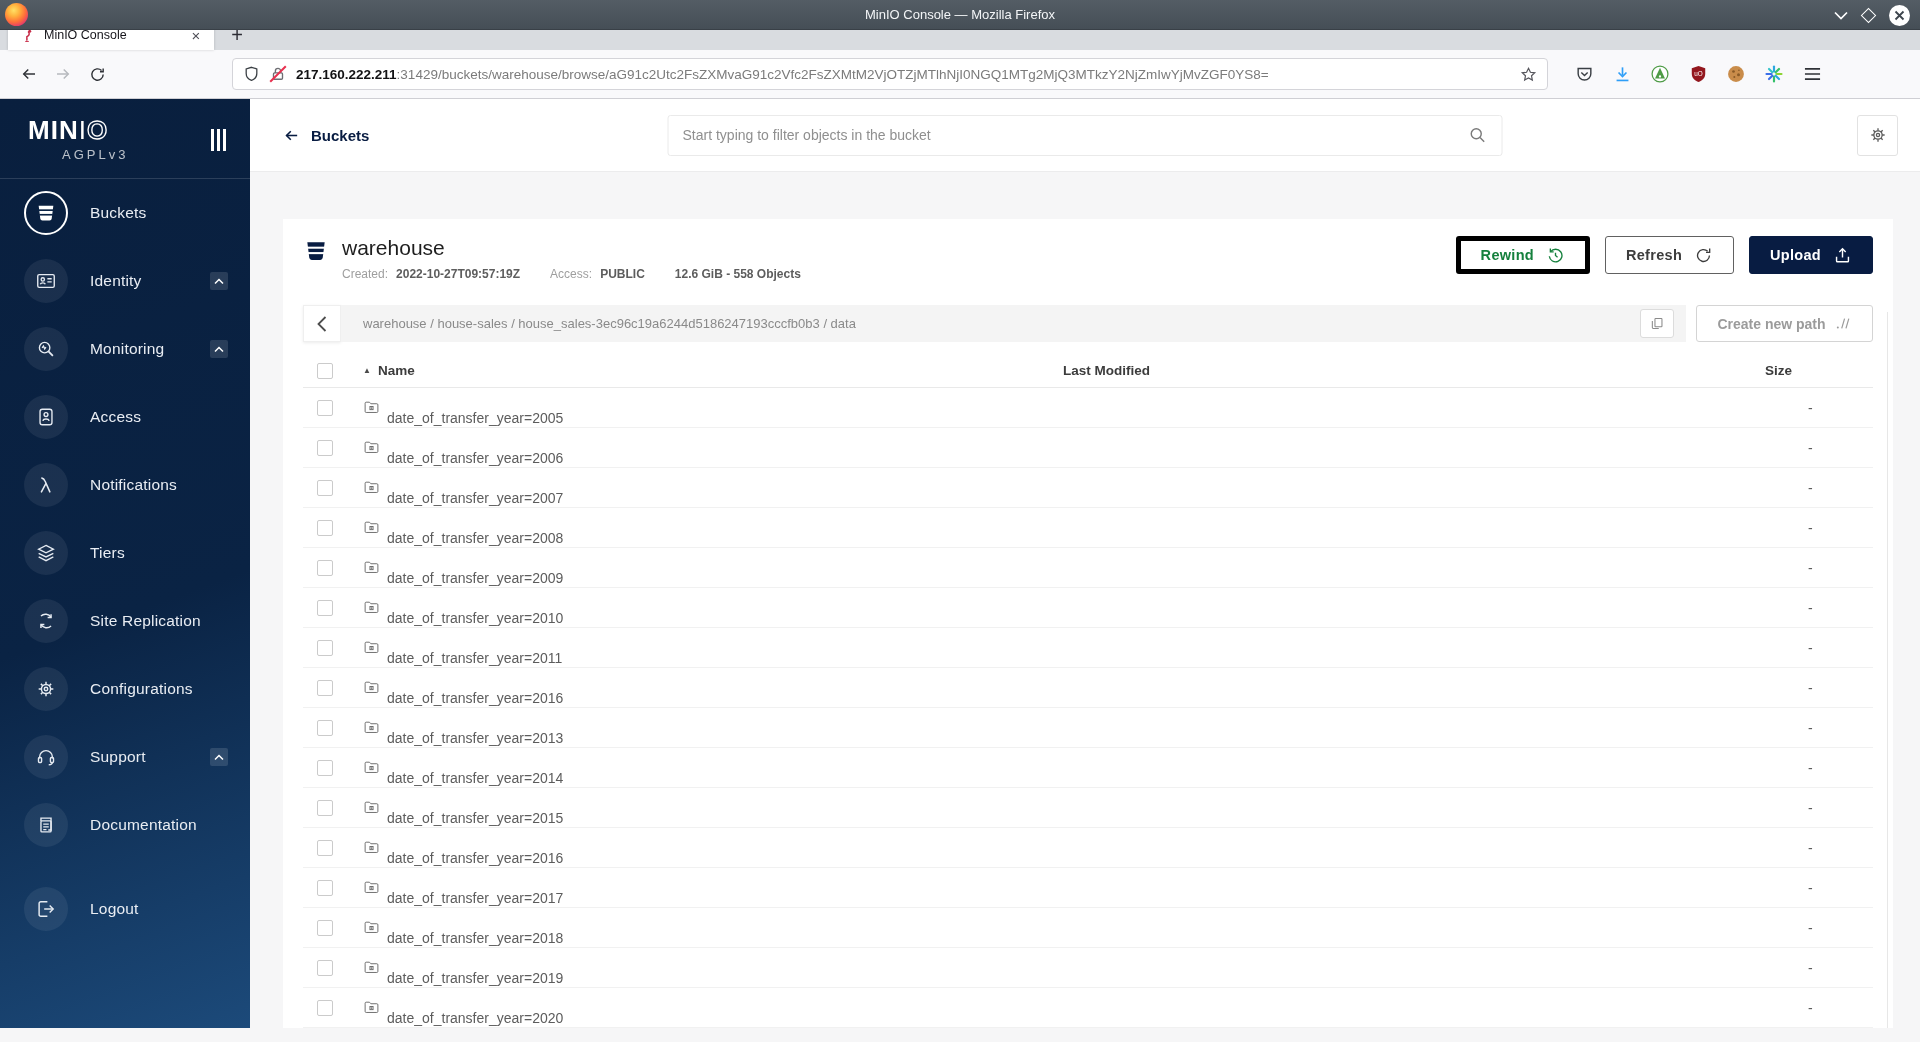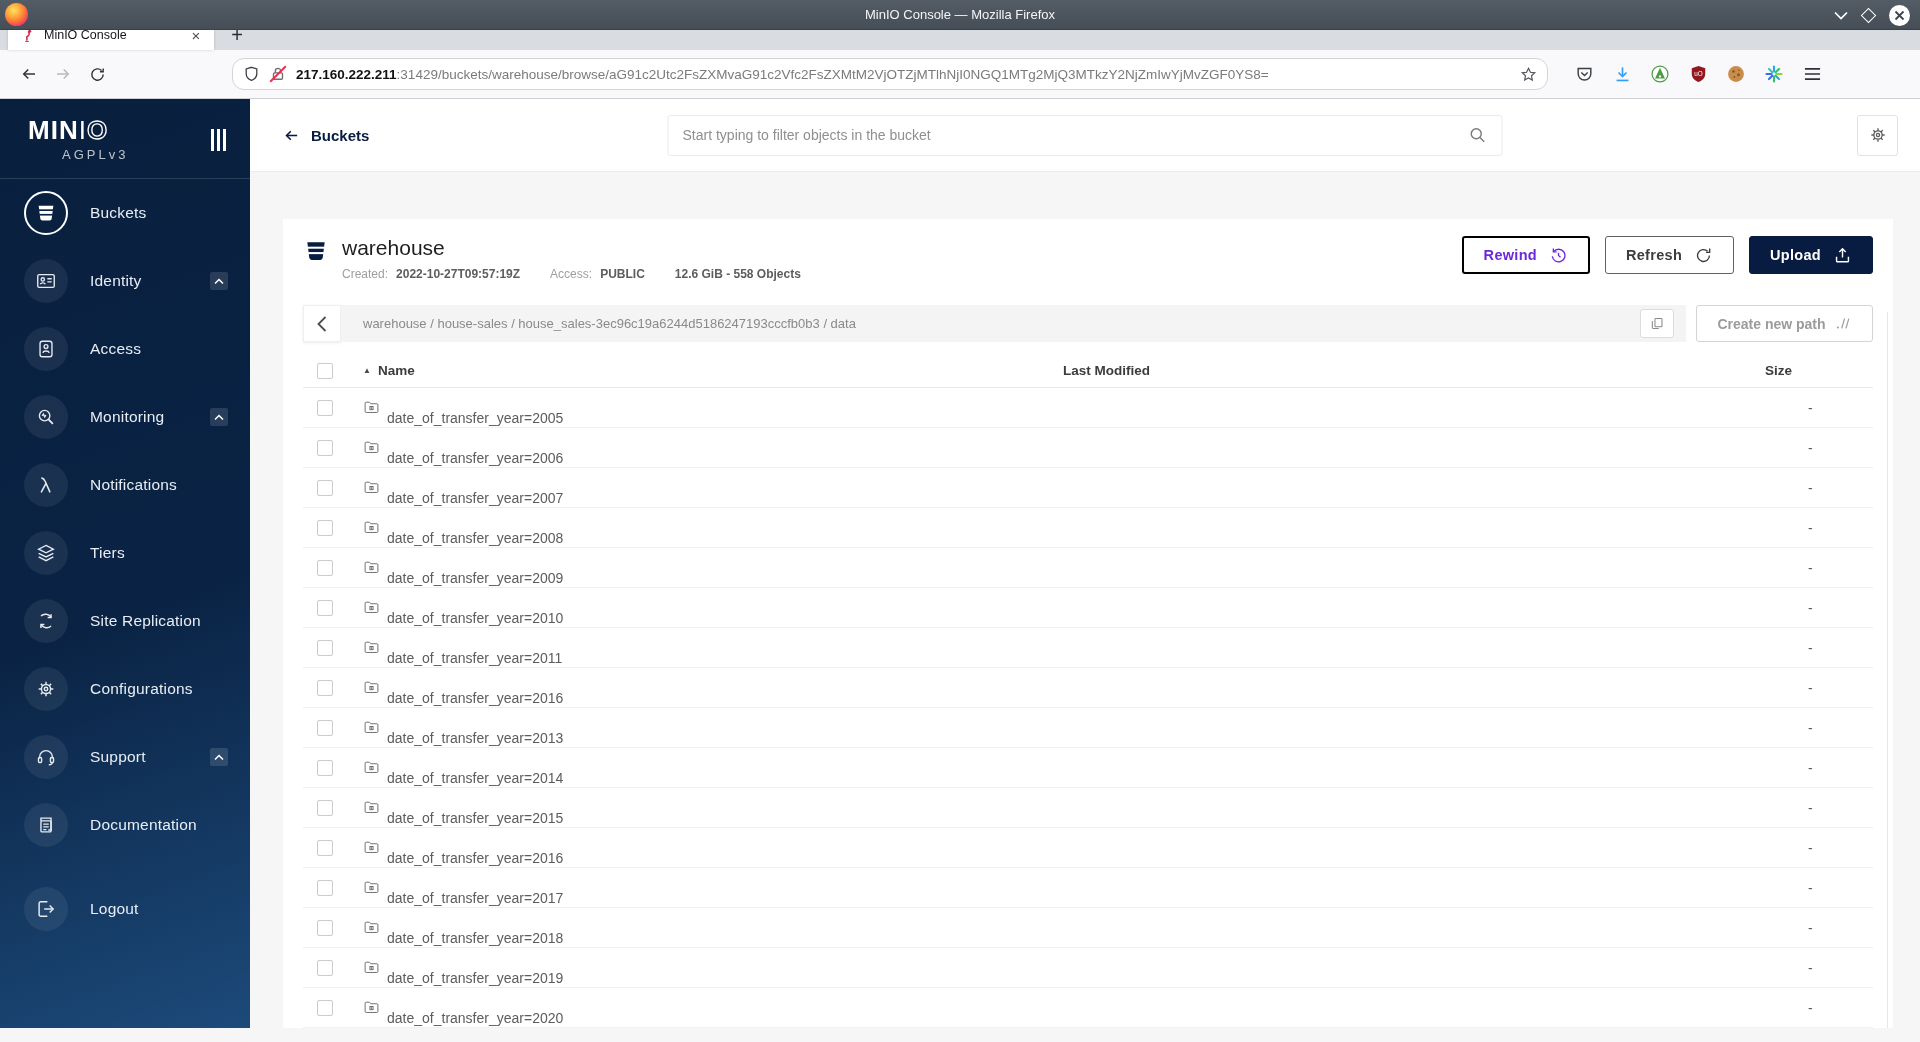--- a/index.html
+++ b/index.html
@@ -23,21 +23,21 @@
   .tabbar { height:20px; background:#d9dce0; display:flex; align-items:flex-end; padding-left:8px; }
   .tab { width:206px; height:30px; background:#fff; border-radius:4px 4px 0 0; display:flex; align-items:center;
          padding:0 8px 0 12px; box-shadow:0 0 3px rgba(0,0,0,.18); }
   .tab-label { font-size:12.5px; color:#15141a; margin-left:9px; flex:1; white-space:nowrap; overflow:hidden; }
   .tab-close { width:20px; height:20px; font-size:15px; color:#4f4f57; display:flex; align-items:center; justify-content:center; }
   .newtab { width:30px; height:30px; font-size:20px; color:#2b2b33; display:flex; align-items:center; justify-content:center; margin-left:8px; }
 
   
   .toolbar { height:49px; background:#f9f9fb; border-bottom:1px solid #cfcfd4; display:flex; align-items:center; padding:0 12px; }
   .nav-btn { width:34px; height:32px; display:flex; align-items:center; justify-content:center; border-radius:4px; }
-  .urlbar { margin-left:118px; width:1316px; height:32px; background:#fff; border:1px solid #d4d4d9; border-radius:12px;
+  .urlbar { margin-left:118px; width:1316px; height:32px; background:#fff; border:1px solid #d4d4d9; border-radius:4px;
             display:flex; align-items:center; padding:0 10px; gap:9px; }
   .url-text { flex:1; font-size:13.5px; color:#7b7b7b; white-space:nowrap; overflow:hidden; }
   .url-host { color:#121214; font-weight:700; }
   .lock-wrap { position:relative; width:18px; height:18px; }
   .lock-slash { position:absolute; left:-2px; top:8px; width:22px; height:2px; background:#e8304f; transform:rotate(-45deg); }
   .ext-icons { display:flex; align-items:center; gap:16px; margin-left:25px; }
   .ext { width:22px; height:22px; display:flex; align-items:center; justify-content:center; }
 
   
   .app { display:flex; height:929px; }
@@ -84,21 +84,21 @@
   
   .bucket-row { display:flex; align-items:flex-start; justify-content:space-between; }
   .bucket-info { display:flex; gap:13px; }
   .bucket-title { font-size:21px; font-weight:500; color:#1e1e1e; line-height:24px; }
   .bucket-meta { margin-top:7px; font-size:12px; color:#9e9e9e; display:flex; align-items:center; }
   .bucket-meta .val { color:#5d5d5d; font-weight:700; margin-left:8px; }
   .bucket-meta .sep { width:30px; }
   .action-btns { display:flex; gap:15px; align-items:center; }
   .btn { height:38px; padding:0 20px; border-radius:3px; font-size:14.5px; font-weight:600; letter-spacing:.3px;
          display:flex; align-items:center; gap:12px; background:#fff; cursor:pointer; font-family:inherit; }
-  .btn.disabled { color:#6d28d9; border:2px solid #000000; cursor:default; }
+  .btn.disabled { color:#15803d; border:5px solid #000000; cursor:default; }
   .btn.outline { color:#3d3d3d; border:1px solid #616161; }
   .btn.primary { background:#081C42; color:#fff; border:1px solid #081C42; }
 
   
   .path-row { margin-top:24px; display:flex; align-items:center; height:37px; }
   .path-back { width:38px; height:37px; flex:none; background:#fff; border:1px solid #efefef;
                box-shadow:0 1px 3px rgba(0,0,0,.08); display:flex; align-items:center; justify-content:center;
                color:#4d4d4d; cursor:pointer; }
   .path-bar { flex:1; height:37px; background:#f4f4f4; display:flex; align-items:center; padding:0 12px 0 22px;
               font-size:13px; color:#8a8a8a; min-width:0; }
@@ -295,42 +295,42 @@
         <span class="expand">
           <svg width="10" height="7" viewBox="0 0 10 7" fill="none" stroke="#fff" stroke-width="1.5">
               <path d="M1 5.5L5 1.5l4 4"></path>
             </svg>
         </span>
       </div>
 
       <div class="nav-item">
         <span class="chip">
           <svg width="22" height="22" viewBox="0 0 24 24" fill="none" stroke="currentColor" stroke-width="1.5">
-              <rect x="5.5" y="3.5" width="13" height="17" rx="2.5"></rect>
-              <circle cx="12" cy="9.3" r="2.1"></circle>
-              <path d="M8.6 16.3c.6-2.8 6.2-2.8 6.8 0"></path>
-            </svg>
-        </span>
-        <span class="nav-label">Access</span>
-      </div>
-
-      <div class="nav-item">
-        <span class="chip">
-          <svg width="22" height="22" viewBox="0 0 24 24" fill="none" stroke="currentColor" stroke-width="1.5">
               <circle cx="10.5" cy="10.5" r="5.7"></circle>
               <path d="M14.7 14.7L19.5 19.5" stroke-width="2"></path>
               <path d="M7.8 10.8l1.4-2 1.4 3 1.3-1.8"></path>
             </svg>
         </span>
         <span class="nav-label">Monitoring</span>
         <span class="expand">
           <svg width="10" height="7" viewBox="0 0 10 7" fill="none" stroke="#fff" stroke-width="1.5">
               <path d="M1 5.5L5 1.5l4 4"></path>
             </svg>
         </span>
+      </div>
+
+      <div class="nav-item">
+        <span class="chip">
+          <svg width="22" height="22" viewBox="0 0 24 24" fill="none" stroke="currentColor" stroke-width="1.5">
+              <rect x="5.5" y="3.5" width="13" height="17" rx="2.5"></rect>
+              <circle cx="12" cy="9.3" r="2.1"></circle>
+              <path d="M8.6 16.3c.6-2.8 6.2-2.8 6.8 0"></path>
+            </svg>
+        </span>
+        <span class="nav-label">Access</span>
       </div>
 
       <div class="nav-item">
         <span class="chip">
           <svg width="22" height="22" viewBox="0 0 24 24" fill="none" stroke="currentColor" stroke-width="1.7" stroke-linecap="round">
               <path d="M7.5 4.5c1.9.1 2.6 1.3 3.4 3.2l5.3 11.8"></path>
               <path d="M11.7 10.8L7 19.5"></path>
             </svg>
         </span>
         <span class="nav-label">Notifications</span>

